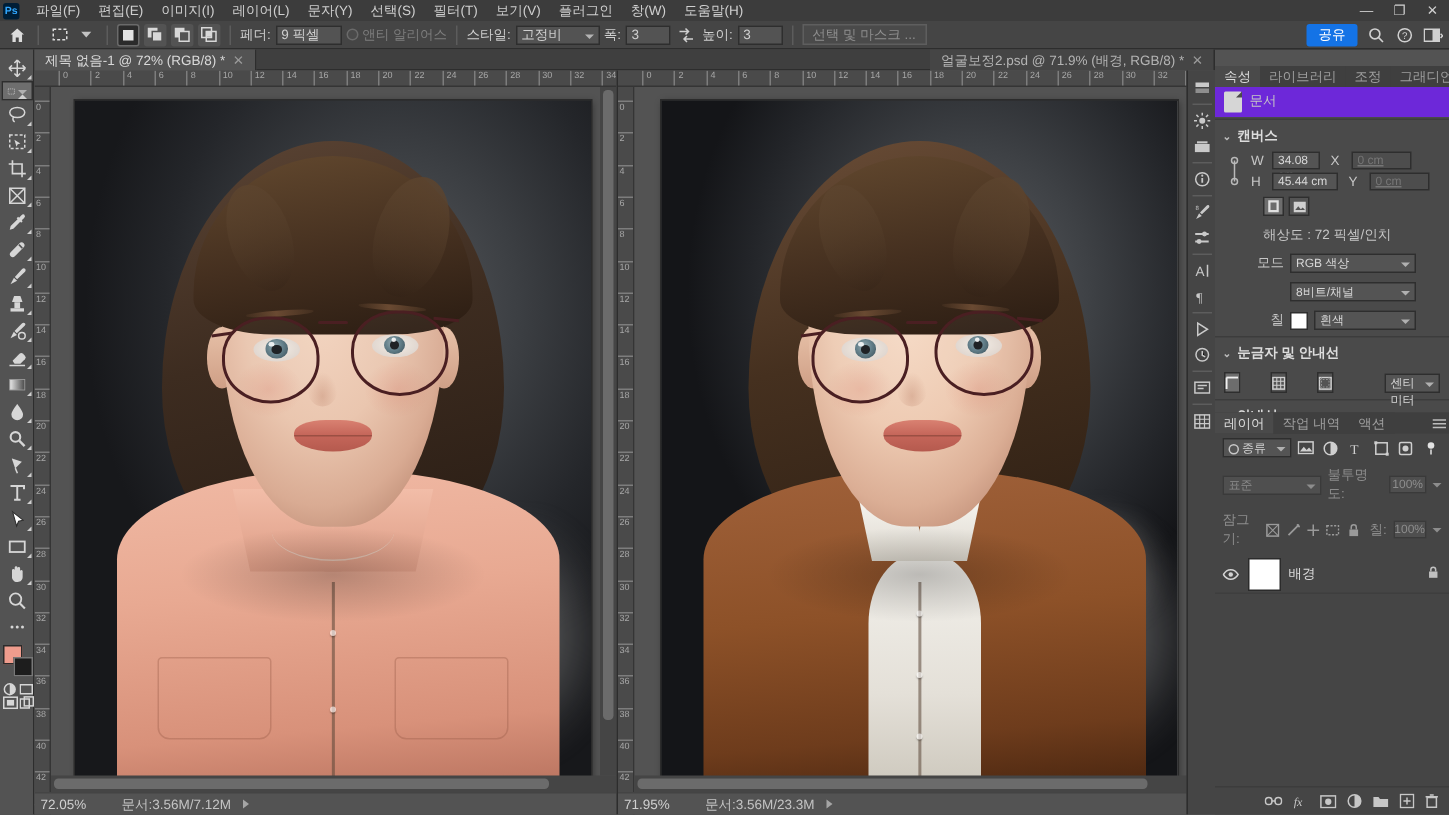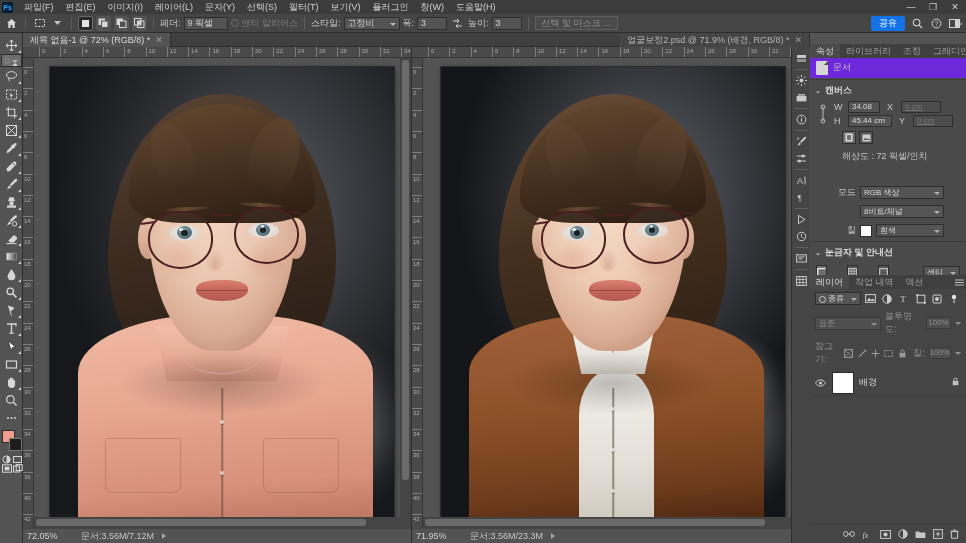--- a/index.html
+++ b/index.html
@@ -1098,21 +1098,21 @@
               <rect x="0.5" y="0.5" width="8" height="7" fill="#cfcfcf"></rect>
               <path d="M1.5 6l2-2.5 1.7 2 1.3-1.2L8 6z" fill="#545454"></path>
             </svg>
         </div>
       </div>
 
       <div class="prow" style="padding-left:32px;">
         <span class="lab">해상도 : 72 픽셀/인치</span>
       </div>
 
-      <div class="prow" style="justify-content:flex-start;padding-left:20px;margin-top:17px;">
+      <div class="prow" style="justify-content:flex-start;padding-left:20px;">
         <span class="lab" style="width:26px;text-align:right;">모드</span>
         <span class="sel" style="width:84px">RGB 색상</span>
       </div>
       <div class="prow" style="padding-left:50px;">
         <span class="sel" style="width:84px">8비트/채널</span>
       </div>
       <div class="prow" style="padding-left:20px;">
         <span class="lab" style="width:26px;text-align:right;">칠</span>
         <span class="white-chip"></span>
         <span class="sel" style="width:68px">흰색</span>

